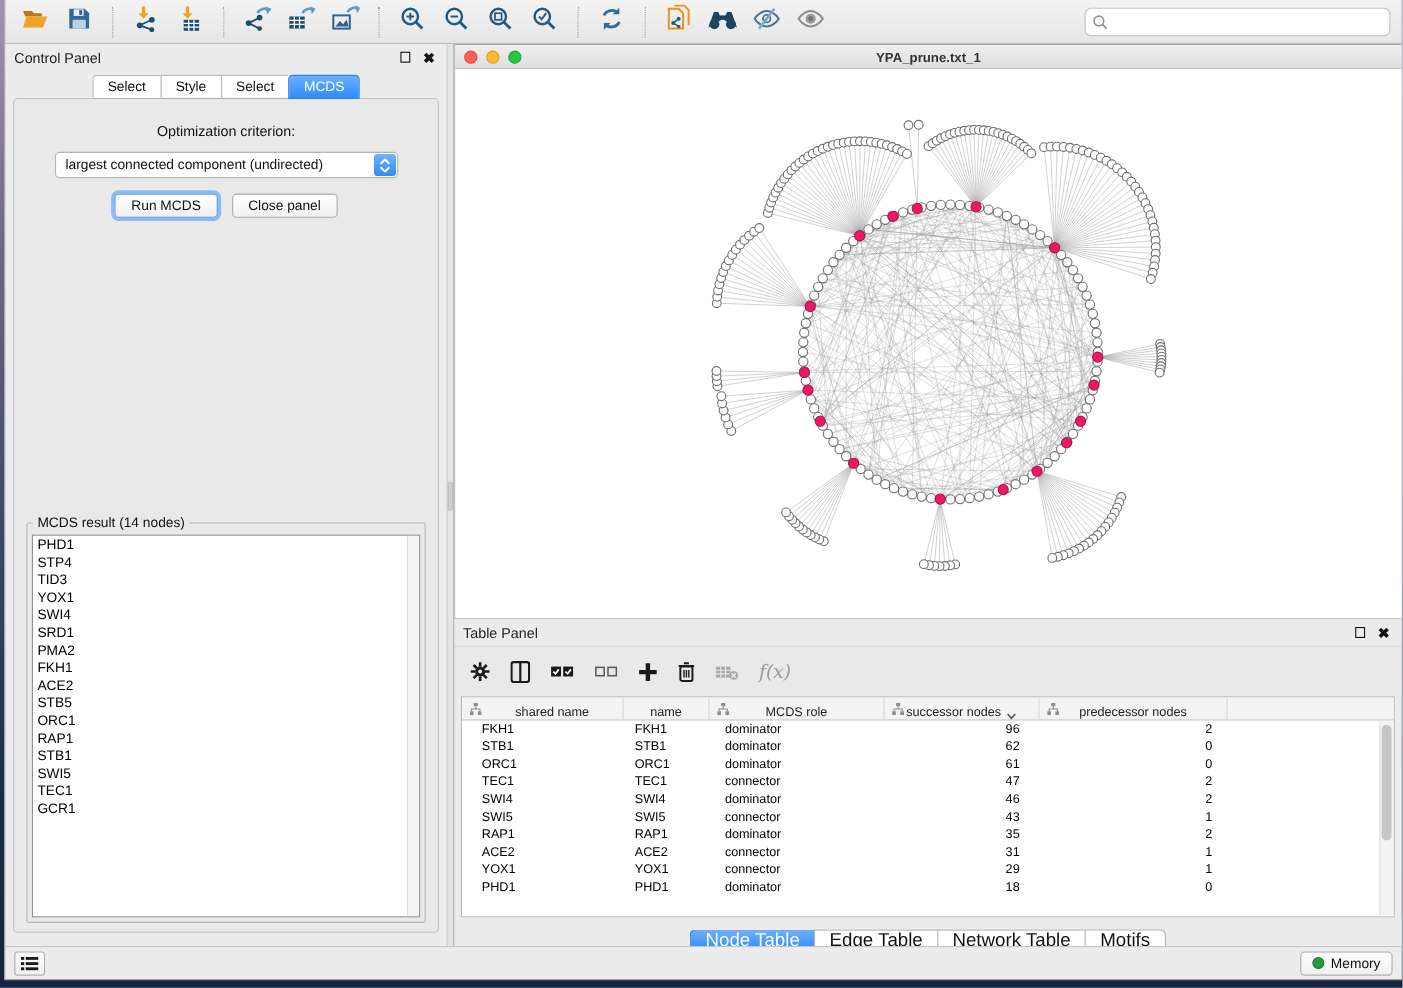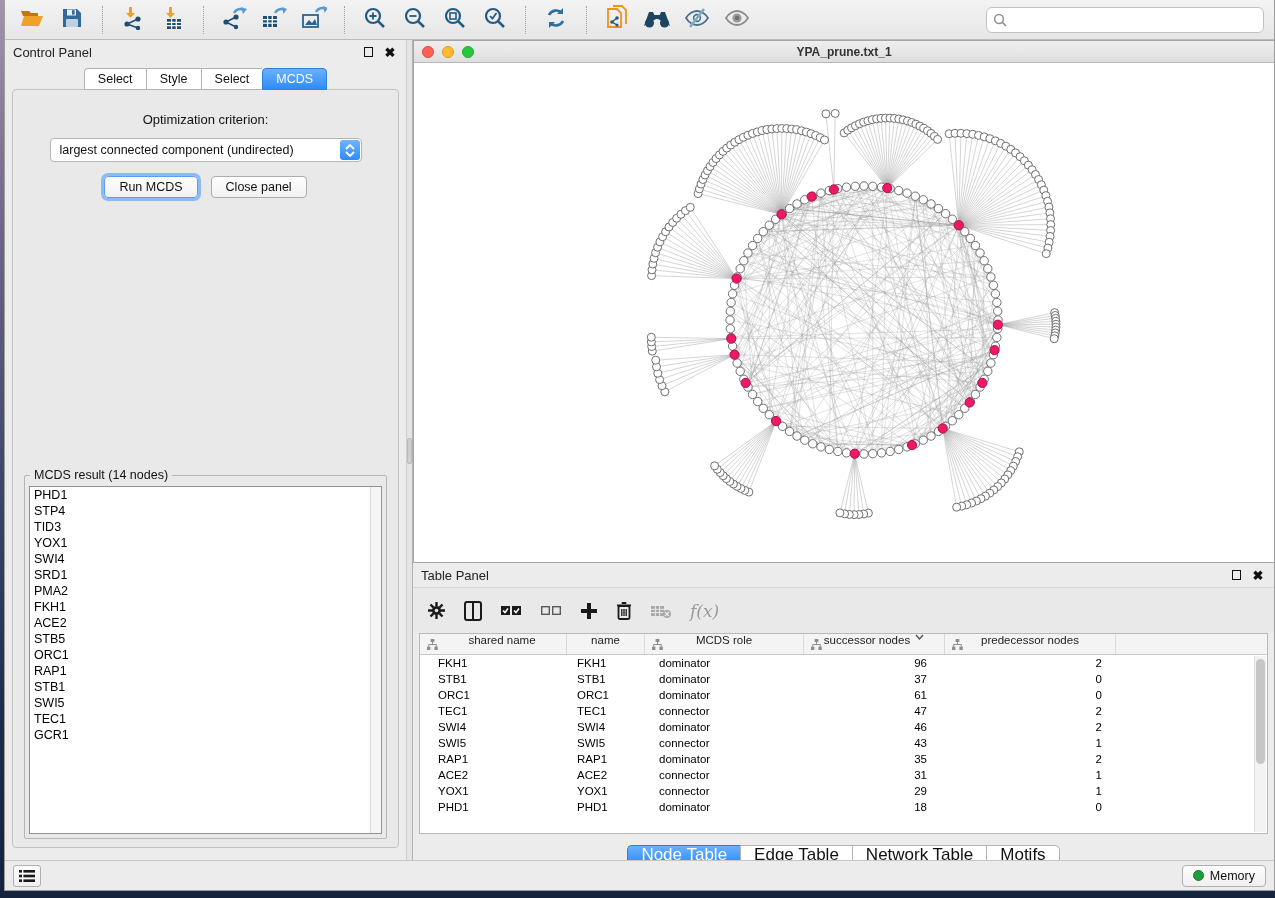--- a/index.html
+++ b/index.html
@@ -107,21 +107,21 @@
   .netcanvas { flex:1; position:relative; background:#fff; overflow:hidden; }
   .netcanvas svg { position:absolute; left:0; top:0; }
   
   .tpanel { flex:1; display:flex; flex-direction:column; background:#ececec; min-height:0; }
   .ttools { height:46px; flex:0 0 46px; background:#e9e9e9; border-top:1px solid #d7d7d7; display:flex; align-items:center; padding:0 14px; gap:18px; }
   .ticon { display:flex; align-items:center; justify-content:center; height:30px; }
   .fx { font-family:"DejaVu Serif", serif; font-style:italic; font-size:17px; color:#9a9a9a; }
   .tablewrap { flex:1; margin:0 6px; background:#fff; border:1px solid #b9b9b9; position:relative; overflow:hidden; display:flex; flex-direction:column; }
   .thead { display:flex; height:21px; flex:0 0 21px; background:#f4f4f4; border-bottom:1px solid #c9c9c9; }
   .th {
-    display:flex; align-items:flex-start; justify-content:center; gap:5px; font-size:11.5px; color:#222;
+    display:flex; align-items:flex-end; justify-content:center; gap:5px; font-size:11.5px; color:#222;
     border-right:1px solid #d8d8d8; position:relative;
   }
   .th .hicon { position:absolute; left:7px; top:5px; }
   .tbody { flex:1; overflow:hidden; position:relative; }
   .trow { display:flex; height:16px; }
   .td { font-size:11.5px; color:#000; display:flex; align-items:center; }
   .c0 { width:147px; padding-left:18px; }
   .c1 { width:78px; padding-left:10px; }
   .c2 { width:159px; padding-left:14px; }
   .c3 { width:141px; justify-content:flex-end; padding-right:18px; }
@@ -1233,21 +1233,21 @@
                 <div class="td c0">FKH1</div>
                 <div class="td c1">FKH1</div>
                 <div class="td c2">dominator</div>
                 <div class="td c3">96</div>
                 <div class="td c4">2</div>
               </div>
               <div class="trow">
                 <div class="td c0">STB1</div>
                 <div class="td c1">STB1</div>
                 <div class="td c2">dominator</div>
-                <div class="td c3">37</div>
+                <div class="td c3">62</div>
                 <div class="td c4">0</div>
               </div>
               <div class="trow">
                 <div class="td c0">ORC1</div>
                 <div class="td c1">ORC1</div>
                 <div class="td c2">dominator</div>
                 <div class="td c3">61</div>
                 <div class="td c4">0</div>
               </div>
               <div class="trow">

